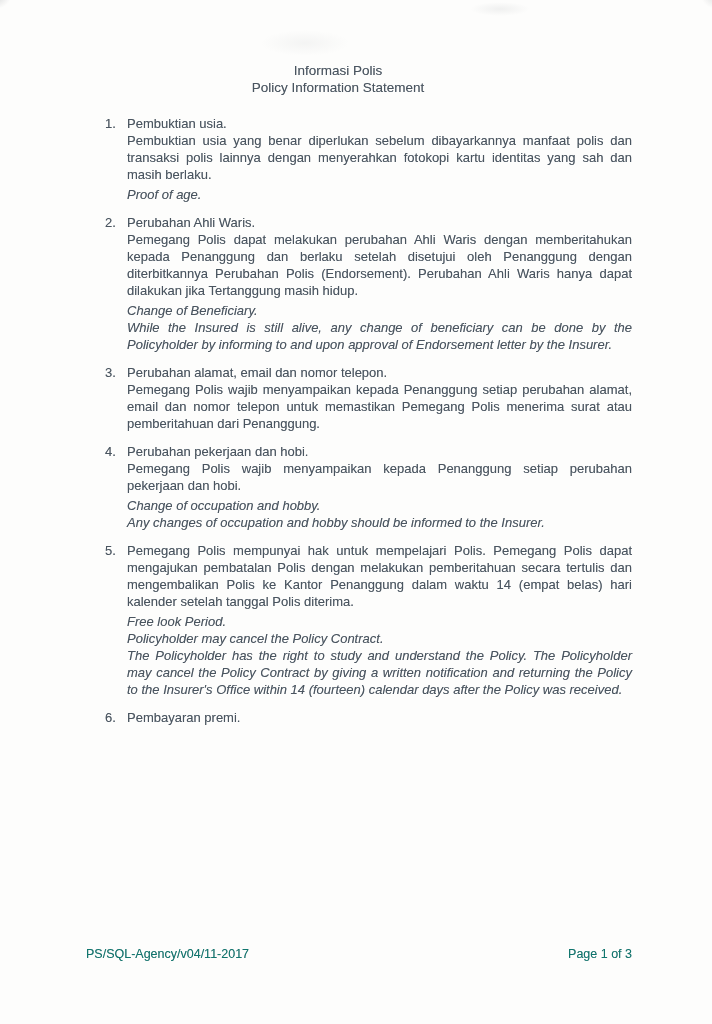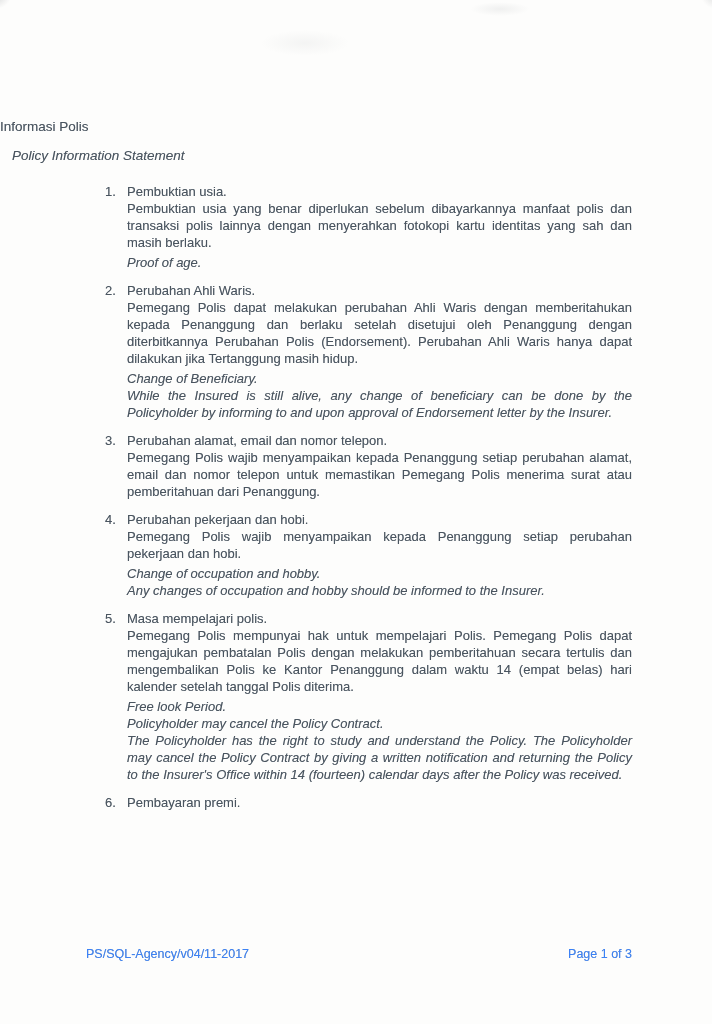--- a/index.html
+++ b/index.html
@@ -36,34 +36,33 @@
     left: -4px; top: -4px; width: 14px; height: 12px;
     background: radial-gradient(ellipse at top left, rgba(90,95,100,0.22), rgba(90,95,100,0) 75%);
   }
   .smudge-corner-tr {
     right: -4px; top: -4px; width: 14px; height: 12px;
     background: radial-gradient(ellipse at top right, rgba(90,95,100,0.18), rgba(90,95,100,0) 75%);
   }
 
   .title-block {
     margin: 0 36px 0 0;
-    padding-top: 118px;
-    text-align: left;
+    padding-top: 62px;
+    text-align: center;
   }
   .doc-title {
     margin: 0;
     font-size: 13.5px;
     font-weight: normal;
     line-height: 17px;
   }
   .doc-subtitle {
-    margin: 12px;
+    margin: 0;
     font-size: 13.5px;
     font-weight: normal;
-    font-style: italic;
     line-height: 17px;
   }
 
   .items {
     margin: 19px 80px 0 105px;
   }
   .item {
     display: flex;
     margin-bottom: 11px;
   }
@@ -88,21 +87,21 @@
   }
 
   .footer {
     position: absolute;
     left: 86px;
     right: 80px;
     top: 946px;
     display: flex;
     justify-content: space-between;
     font-size: 12.5px;
-    color: #3b82f6;
+    color: #0f766e;
   }
 </style>
 </head>
 <body>
 
 <div class="page">
 
   <div class="smudge smudge-corner-tl"></div>
   <div class="smudge smudge-corner-tr"></div>
   <div class="smudge smudge-top-center"></div>
@@ -165,21 +164,20 @@
         <div>
               <p class="para">Any changes of occupation and hobby should be informed to the Insurer.</p>
             </div>
       </div>
     </div>
   </div>
 
   <div class="item">
     <div class="item-num">5.</div>
     <div class="item-content">
-      <p class="item-heading">Masa mempelajari polis.</p>
       <div>
             <p class="para">Pemegang Polis mempunyai hak untuk mempelajari Polis. Pemegang Polis dapat mengajukan pembatalan Polis dengan melakukan pemberitahuan secara tertulis dan mengembalikan Polis ke Kantor Penanggung dalam waktu 14 (empat belas) hari kalender setelah tanggal Polis diterima.</p>
           </div>
       <div class="block-en">
         <p class="item-heading">Free look Period.</p>
         <div>
               <p class="para">Policyholder may cancel the Policy Contract.</p>
               <p class="para">The Policyholder has the right to study and understand the Policy. The Policyholder may cancel the Policy Contract by giving a written notification and returning the Policy to the Insurer's Office within 14 (fourteen) calendar days after the Policy was received.</p>
             </div>
       </div>

